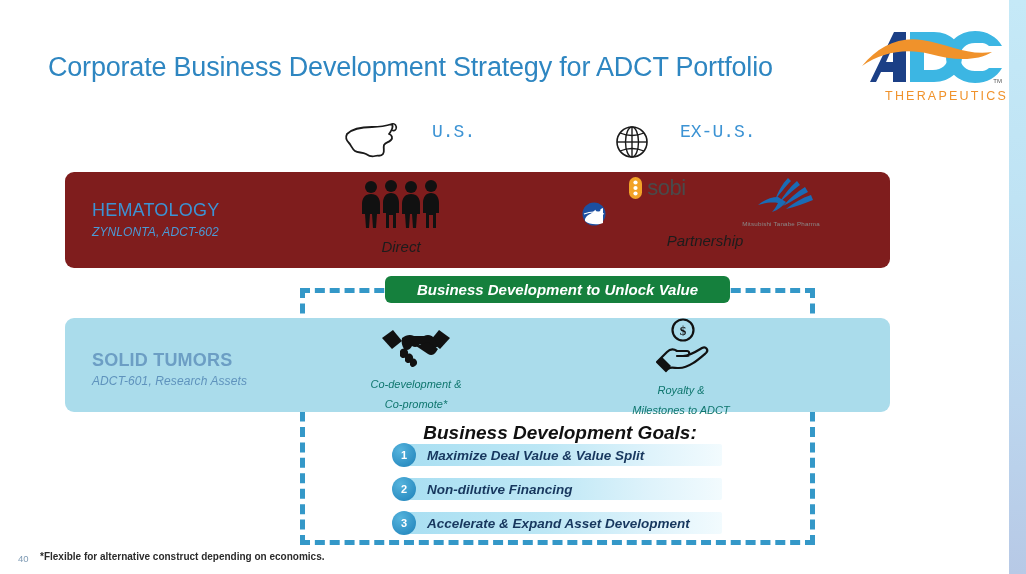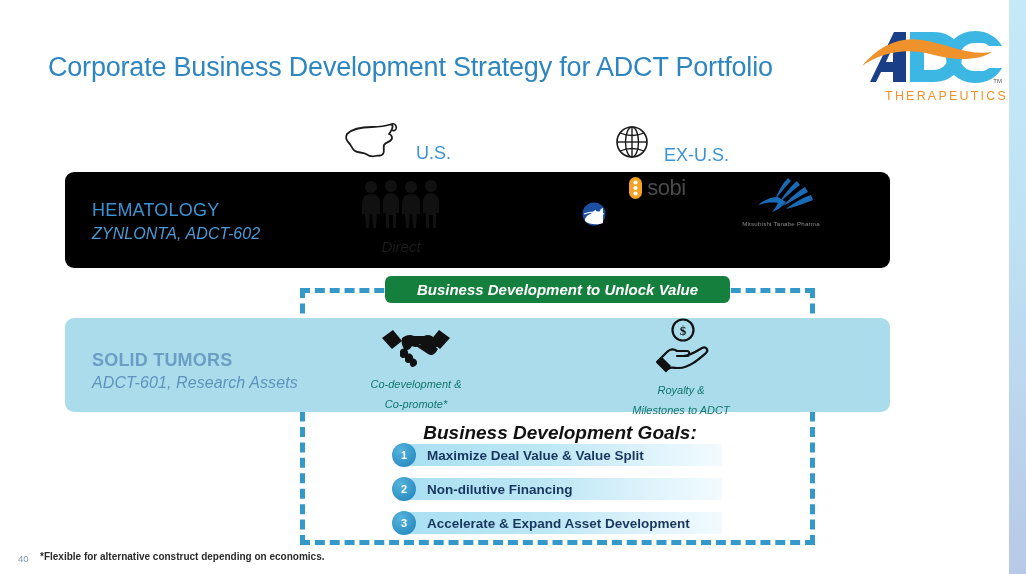--- a/index.html
+++ b/index.html
@@ -71,38 +71,39 @@
     font-size: 12.5px;
     letter-spacing: 2.2px;
     color: #f0922b;
     font-weight: 500;
   }
 
   
   .col-head {
     position: absolute;
     display: flex;
-    align-items: flex-end;
-    gap: 12px;
+    align-items: flex-start;
+    gap: 28px;
+    font-family: Liberation Mono, monospace;
   }
   .col-head .label {
     font-size: 18px;
     color: #3c93d4;
   }
   #col-head-us { left: 342px; top: 122px; }
   #col-head-exus { left: 612px; top: 122px; }
 
   
   #band-hematology {
     position: absolute;
     left: 65px;
     top: 172px;
     width: 825px;
     height: 96px;
-    background: #000000;
+    background: #7f1d1d;
     border-radius: 9px;
   }
   #band-solid {
     position: absolute;
     left: 65px;
     top: 318px;
     width: 825px;
     height: 94px;
     background: #aadceb;
     border-radius: 9px;
@@ -112,21 +113,21 @@
     left: 27px;
     top: 28px;
     font-size: 18px;
     color: #3c93d4;
     letter-spacing: 0.2px;
   }
   .band-sub {
     position: absolute;
     left: 27px;
     top: 53px;
-    font-size: 16px;
+    font-size: 12px;
     font-style: italic;
     color: #4b9ad6;
     letter-spacing: 0.1px;
   }
   #band-solid .band-title { color: #6c9ec4; top: 32px; font-weight: bold; }
   #band-solid .band-sub { color: #5f93bd; top: 56px; }
 
   
   #cell-direct {
     position: absolute;
@@ -296,20 +297,21 @@
     z-index: 2;
   }
   .goal-text {
     position: relative;
     z-index: 2;
     margin-left: 11px;
     font-size: 13.5px;
     font-weight: bold;
     color: #17375e;
     white-space: nowrap;
+    font-style: italic;
   }
 
   
   #page-number {
     position: absolute;
     left: 18px;
     top: 553px;
     font-size: 9.5px;
     color: #7f9bb5;
   }
@@ -416,20 +418,21 @@
             <path d="M40 2 C34 8 30 16 27 24 C31 19 37 11 43 5 Z"></path>
             <path d="M49 5 C42 11 36 19 31 27 C37 22 45 14 52 9 Z"></path>
             <path d="M57 11 C49 16 41 23 35 30 C43 26 52 20 60 16 Z"></path>
             <path d="M63 19 C54 22 45 27 38 33 C47 31 57 27 65 24 Z"></path>
             <path d="M30 21 C23 21 16 24 10 29 C17 27 24 26 30 27 C28 31 26 34 24 36 C30 34 35 30 38 26 Z"></path>
           </g>
         </svg>
         <div id="mtp-word">Mitsubishi Tanabe Pharma</div>
       </div>
     </div>
+    <div class="cell-caption">Partnership</div>
   </div>
 
   <div id="dashed-box"></div>
 
   <div id="bd-banner">Business Development to Unlock Value</div>
 
   <div id="band-solid">
     <div class="band-title">SOLID TUMORS</div>
     <div class="band-sub">ADCT-601, Research Assets</div>
   </div>

